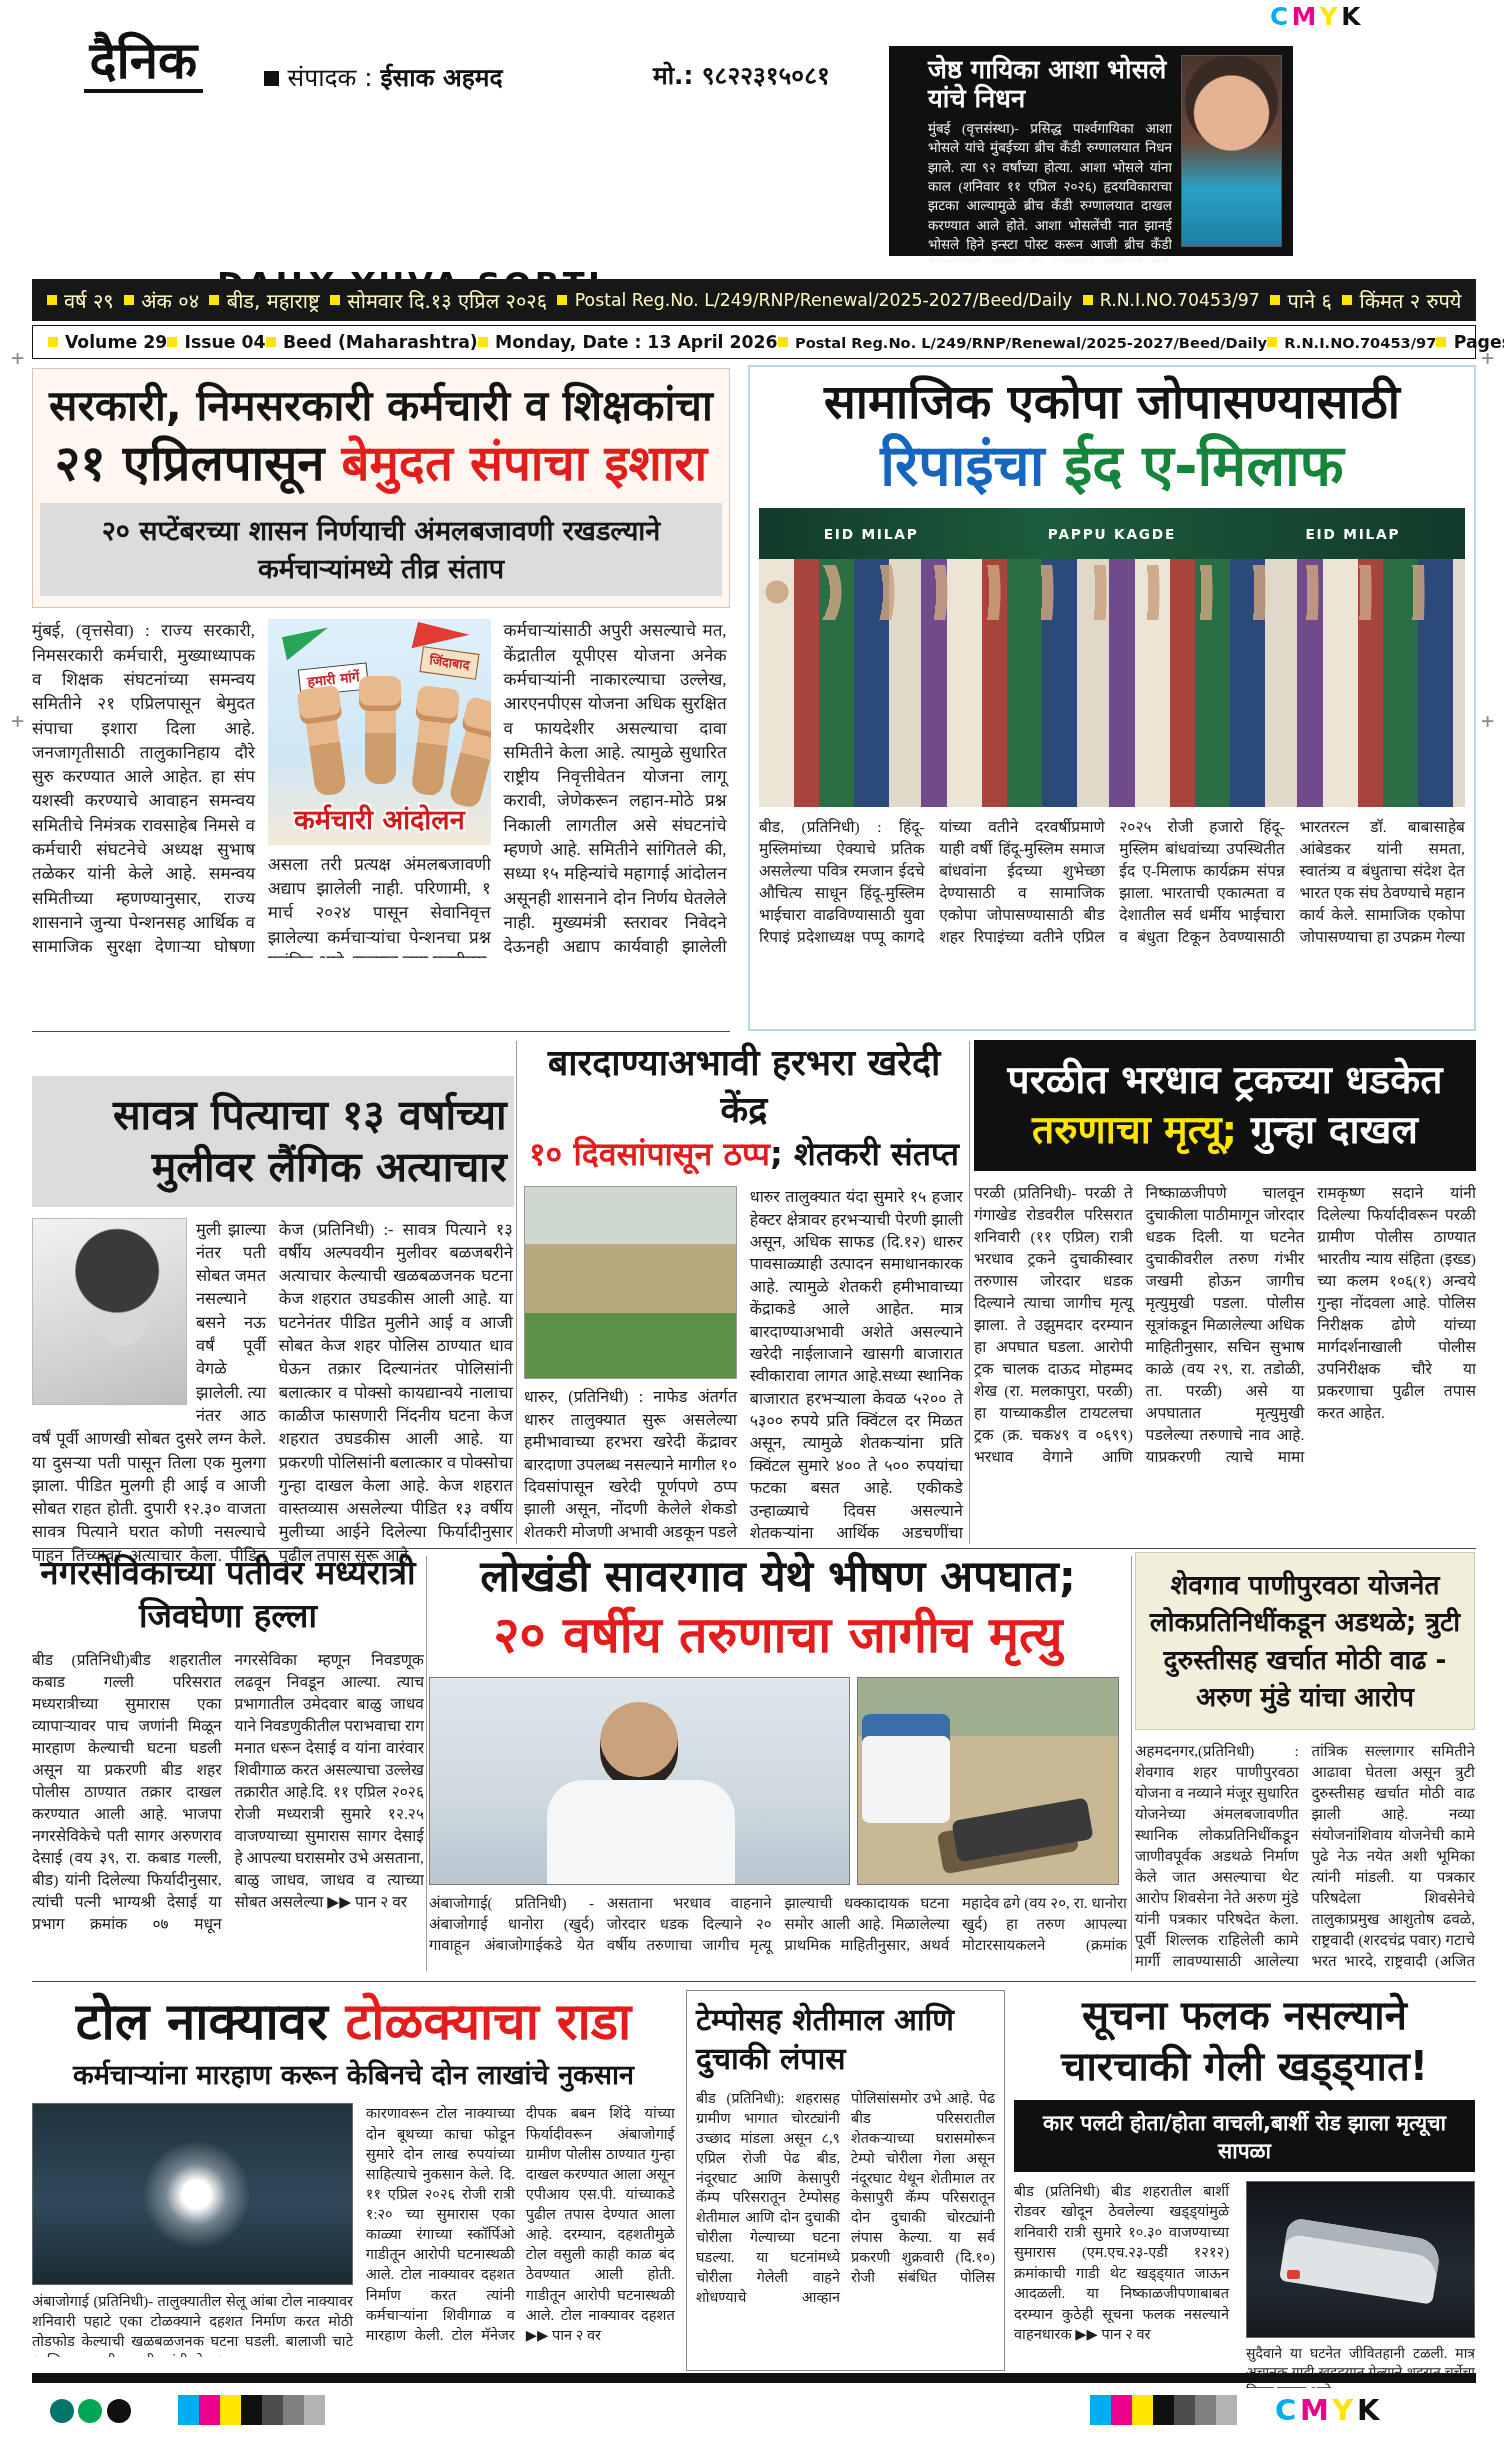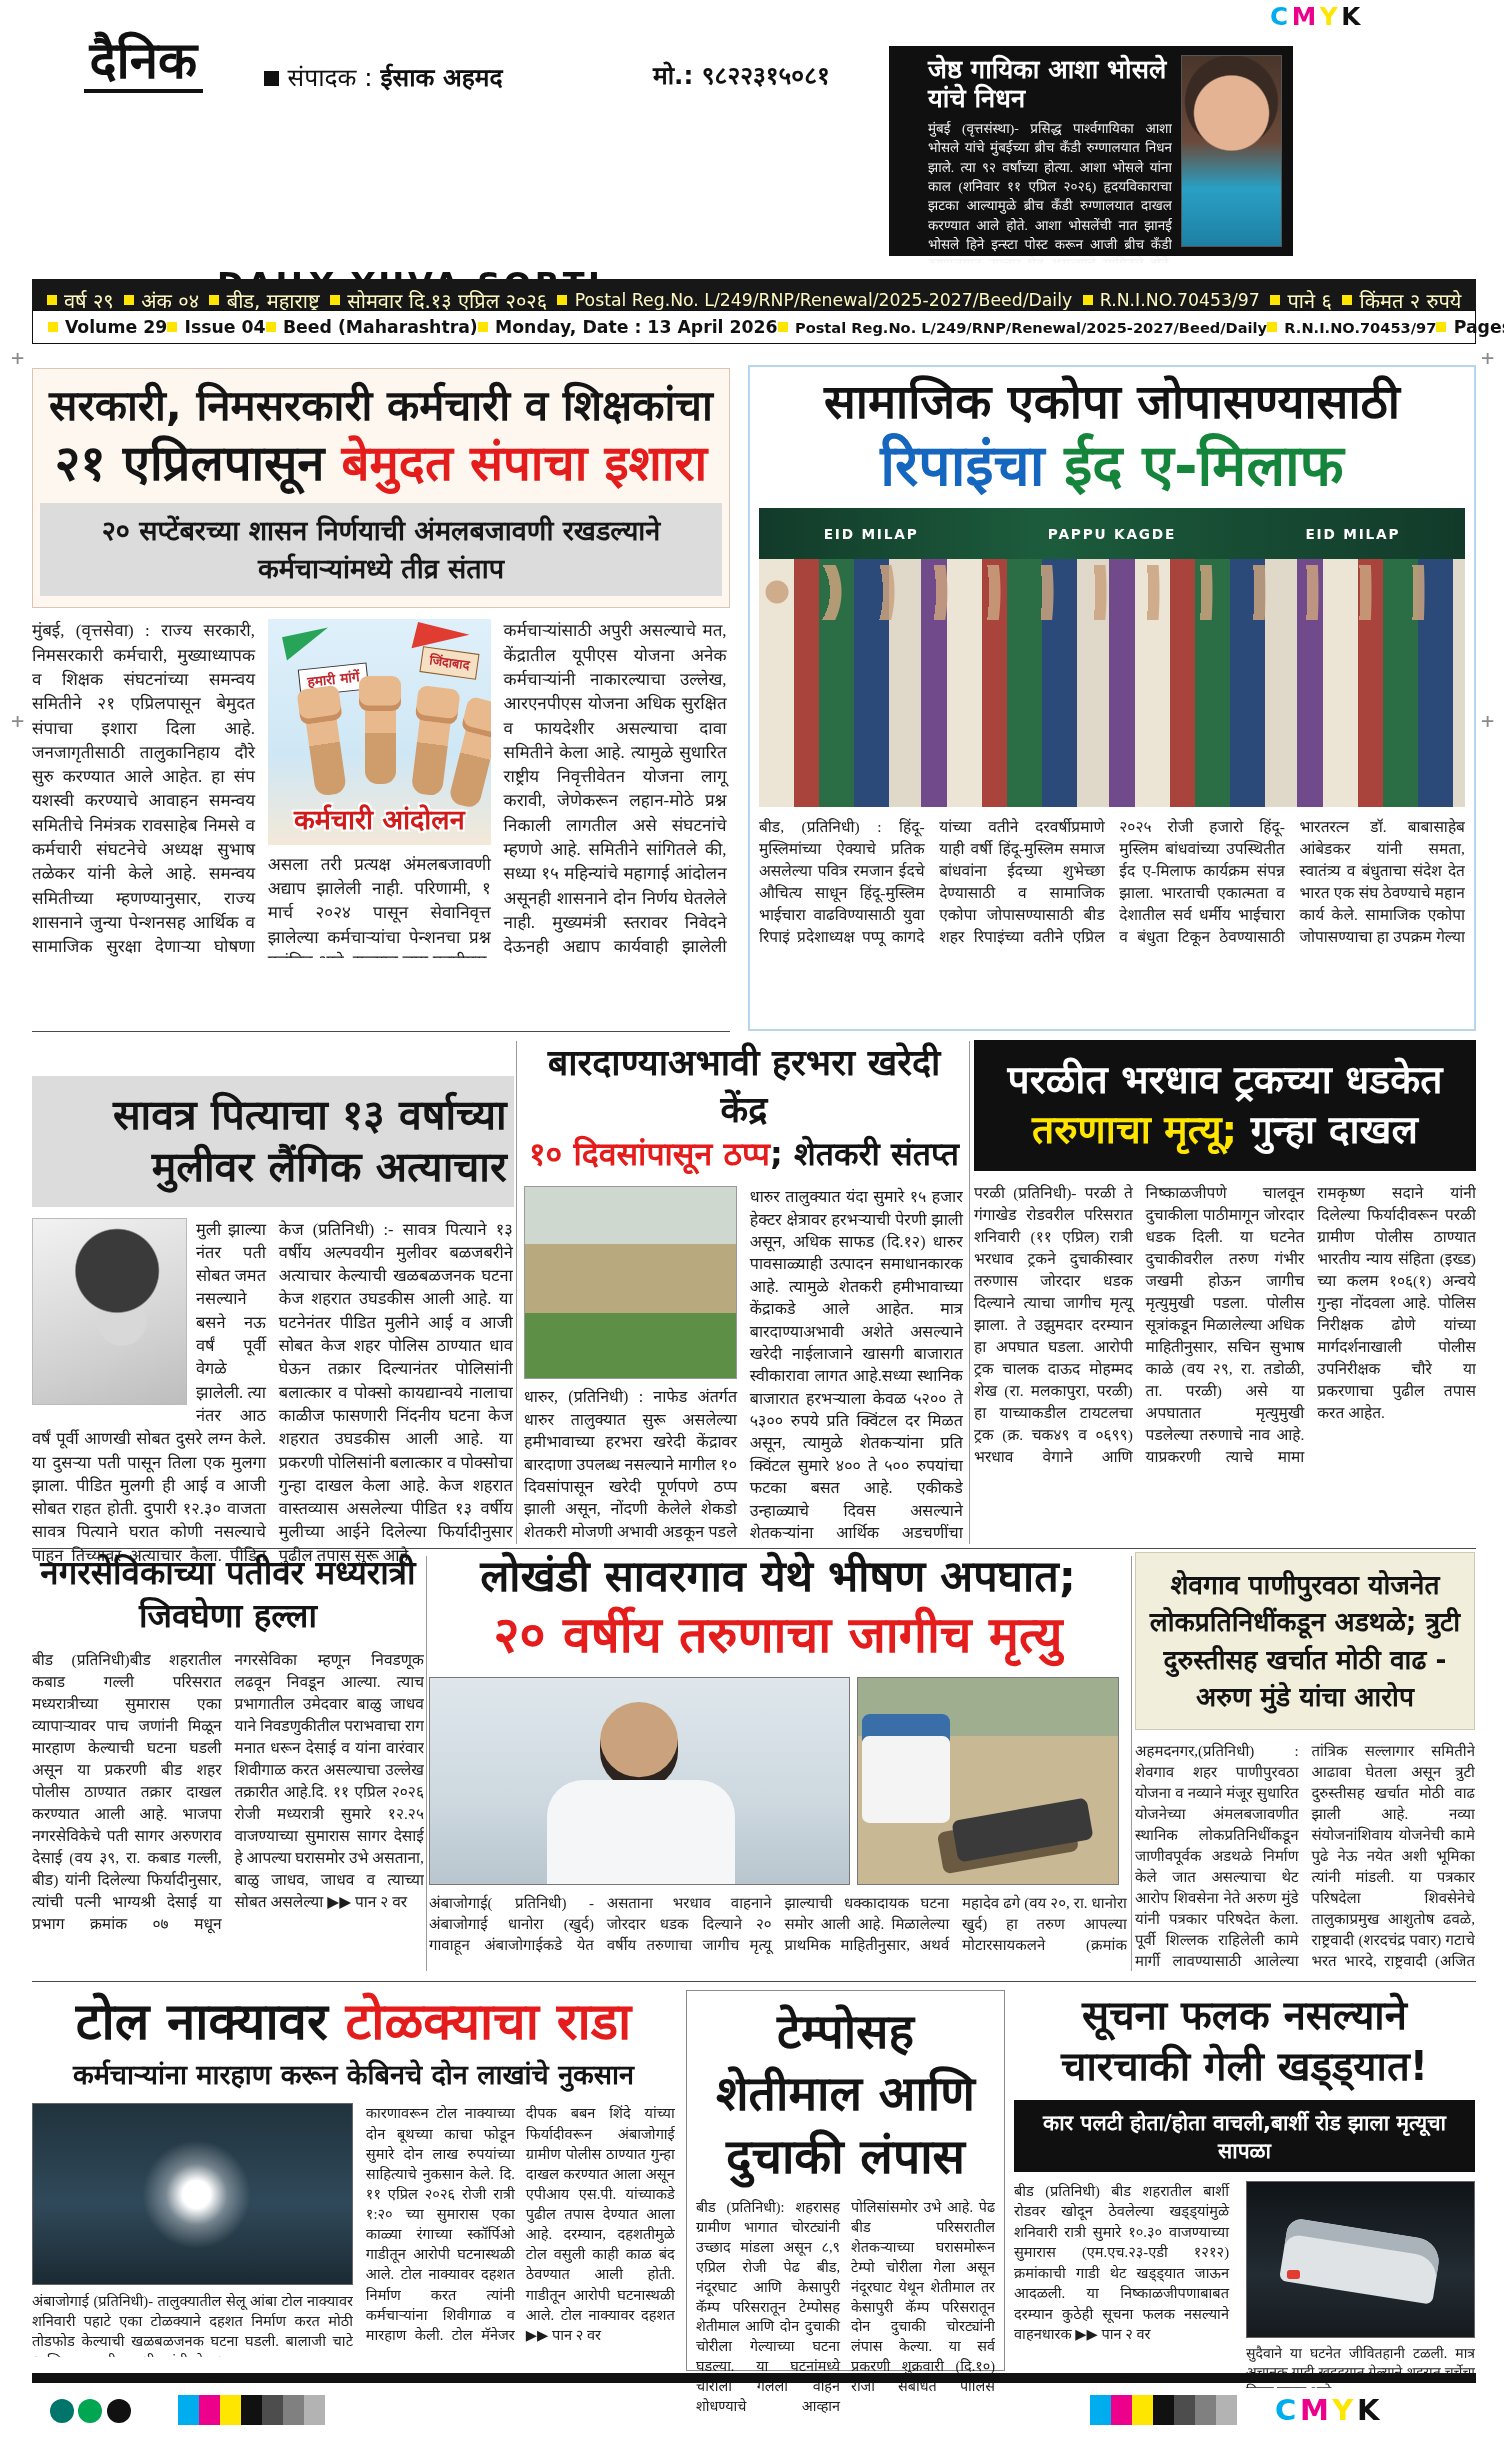--- a/index.html
+++ b/index.html
@@ -34,21 +34,21 @@
   #obit p { font-size:13.5px; line-height:1.43; color:#f2f2f2; text-align:justify; height:144px; overflow:hidden; }
   #obit .photo { width:110px; height:100%; border:0.9px solid #555;
     background:
       radial-gradient(circle at 50% 30%, #e4b394 0 26%, transparent 27%),
       radial-gradient(circle at 50% 24%, #3a2a24 0 30%, transparent 31%),
       linear-gradient(180deg, #4a352b 0%, #6b4a3a 45%, #29a0c4 70%, #1d7fa3 100%); }
 
   
   .infobar { position:absolute; left:32px; width:1444px; display:flex; align-items:center; justify-content:space-between; padding:0 14.6px; }
   #infobar-mr { top:279px; height:42px; background:#171717; color:#fef9c3; font-size:20px; font-weight:400; font-family:"DejaVu Sans", sans-serif; }
-  #infobar-en { top:310px; height:34px; background:#fff; border:1.8px solid #111; color:#111; font-size:17.3px; font-weight:700; font-family:"DejaVu Sans", sans-serif; }
+  #infobar-en { top:325px; height:34px; background:#fff; border:1.8px solid #111; color:#111; font-size:17.3px; font-weight:700; font-family:"DejaVu Sans", sans-serif; }
   .ib-item { display:flex; align-items:center; white-space:nowrap; }
   .ib-item .sq { display:inline-block; width:10px; height:10px; background:#ffe400; margin-right:7.3px; flex:none; }
 
   
   #strike { position:absolute; left:32px; top:368px; width:698px; }
   #strike .hbox { border:0.9px solid #dcc3b4; background:#fdf7ef; padding:11px 7.3px 11px; text-align:center; }
   #strike .h1 { font-family:"DejaVu Sans", sans-serif; font-weight:800; font-size:42px; line-height:1.25; color:#151515; }
   #strike .h2 { font-family:"DejaVu Sans", sans-serif; font-weight:800; font-size:49px; line-height:1.25; color:#151515; }
   #strike .h2 .red { color:#e41d1c; }
   #strike .sub { margin-top:9px; background:#dcdcdc; padding:9px 12.8px; text-align:center;
@@ -147,21 +147,21 @@
   #toll .cols { display:flex; gap:12.8px; margin-top:11px; height:257px; overflow:hidden; }
   #toll .leftcol { width:321px; }
   #toll .photo { position:relative; width:321px; height:182px; border:0.9px solid #666; overflow:hidden;
     background:linear-gradient(180deg,#20333d 0%, #30495a 55%, #1b2a33 100%); }
   #toll .photo .flash { position:absolute; left:109px; top:36px; width:109px; height:109px;
     background:radial-gradient(circle, #ffffff 0 18%, rgba(255,255,255,.35) 40%, transparent 70%); }
   #toll .leftcol p { font-size:14.6px; line-height:1.38; margin-top:5.5px; height:66px; overflow:hidden; }
   #toll .rightcol { width:309px; column-count:2; column-gap:11px; font-size:14.6px; line-height:1.38; height:257px; overflow:hidden; }
 
   #theft { position:absolute; left:686px; top:1990px; width:319px; height:381px; border:1.8px solid #8a8a8a; padding:9px 9px; }
-  #theft .hbox { text-align:center; font-family:"DejaVu Sans", sans-serif; font-weight:800; font-size:48px; line-height:1.3; color:#141414; }
+  #theft .hbox { font-family:"DejaVu Sans", sans-serif; font-weight:800; font-size:30px; line-height:1.3; color:#141414; }
   #theft .body { margin-top:11px; column-count:2; column-gap:11px; font-size:14.4px; line-height:1.38; height:224px; overflow:hidden; }
 
   #pothole { position:absolute; left:1014px; top:1990px; width:461px; }
   #pothole .hbox { text-align:center; font-family:"DejaVu Sans", sans-serif; font-weight:800; font-size:40px; line-height:1.28; color:#141414; }
   #pothole .band { margin-top:7.3px; background:#101010; color:#fff; text-align:center; padding:8.2px 5.5px;
     font-family:"DejaVu Sans", sans-serif; font-weight:700; font-size:21px; }
   #pothole .cols { display:flex; gap:17px; margin-top:9px; height:208px; overflow:hidden; }
   #pothole .c1 { width:222px; font-size:14.6px; line-height:1.4; }
   #pothole .c2 { width:229px; }
   #pothole .photo { position:relative; width:229px; height:157px; border:0.9px solid #666; overflow:hidden;

